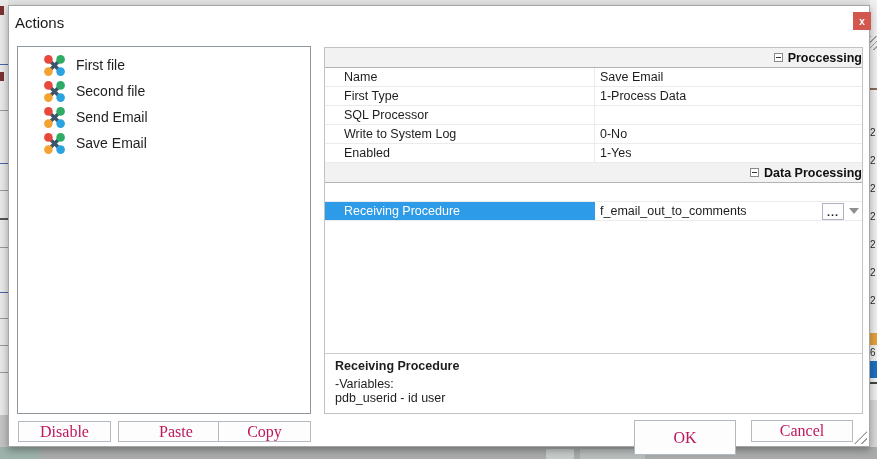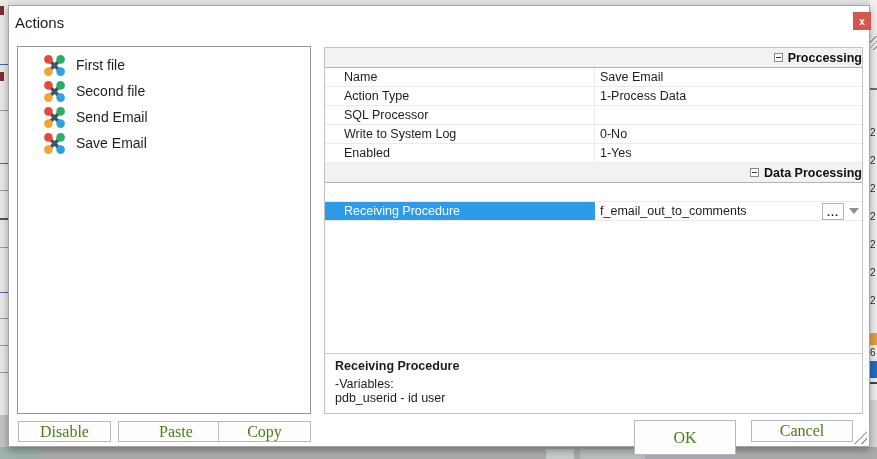--- a/index.html
+++ b/index.html
@@ -61,21 +61,21 @@
     margin-left:auto; cursor:pointer;
   }
   .dd-arrow { width:0; height:0; border-left:5px solid transparent; border-right:5px solid transparent; border-top:6px solid #8f8f8f; margin:0 3px 0 5px; cursor:pointer; }
   .grid-spacer { flex:1 1 auto; }
   #desc-panel { flex:0 0 60px; border-top:1px solid #cdcdcd; padding:5px 10px; }
   #desc-title { font-weight:bold; margin-bottom:4px; }
   .desc-line { line-height:14px; }
 
   
   .btn {
-    position:absolute; background:#fdfdfd; border:1px solid #b4bac2; color:#4d7c0f;
+    position:absolute; background:#fdfdfd; border:1px solid #b4bac2; color:#be185d;
     font-family:"Liberation Serif","DejaVu Serif",serif; font-size:16px;
     display:flex; align-items:center; justify-content:center; cursor:pointer;
   }
   #btn-disable { left:9px;   top:415px; width:93px;  height:21px; }
   #btn-paste   { left:109px; top:415px; width:116px;  height:21px; }
   #btn-copy    { left:209px; top:415px; width:93px;  height:21px; }
   #btn-ok      { left:625px; top:414px; width:102px; height:35px; }
   #btn-cancel  { left:742px; top:414px; width:102px; height:22px; }
 
   #resize-grip {
@@ -183,21 +183,21 @@
     <div class="p-row">
       <div class="p-label">
           <span>Name</span>
         </div>
       <div class="p-value">
           <span>Save Email</span>
         </div>
     </div>
     <div class="p-row">
       <div class="p-label">
-          <span>Action Type</span>
+          <span>First Type</span>
         </div>
       <div class="p-value">
           <span>1-Process Data</span>
         </div>
     </div>
     <div class="p-row">
       <div class="p-label">
           <span>SQL Processor</span>
         </div>
       <div class="p-value">

